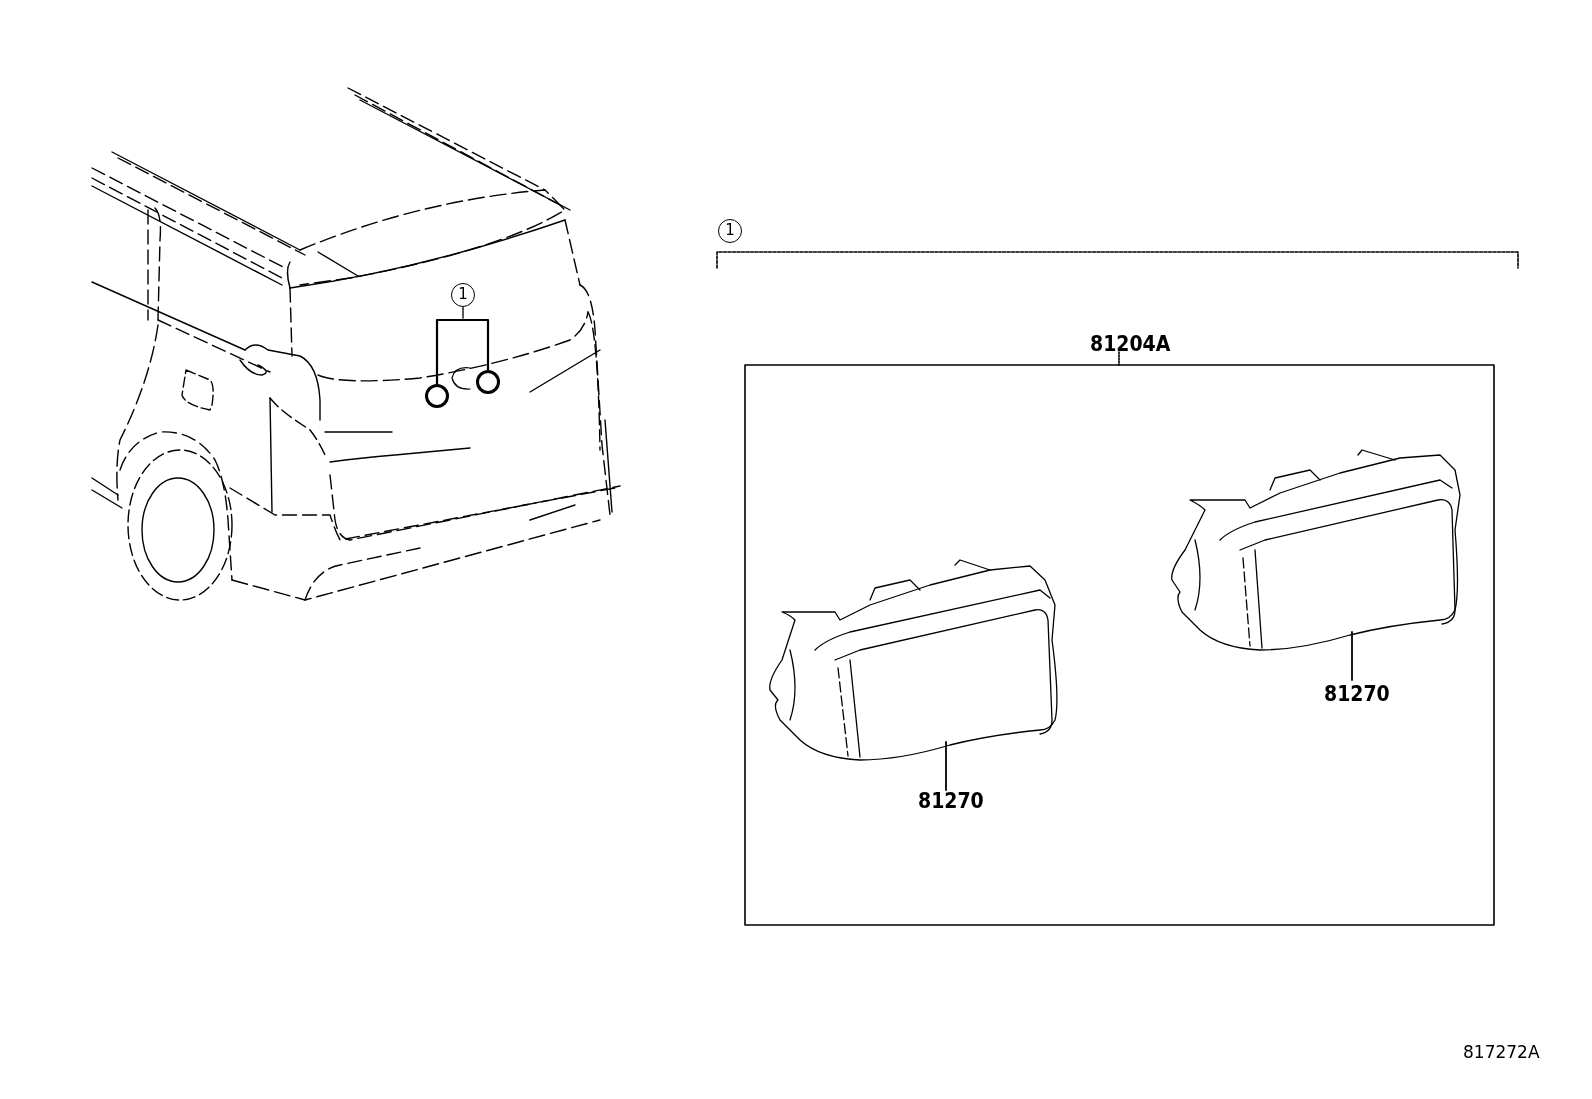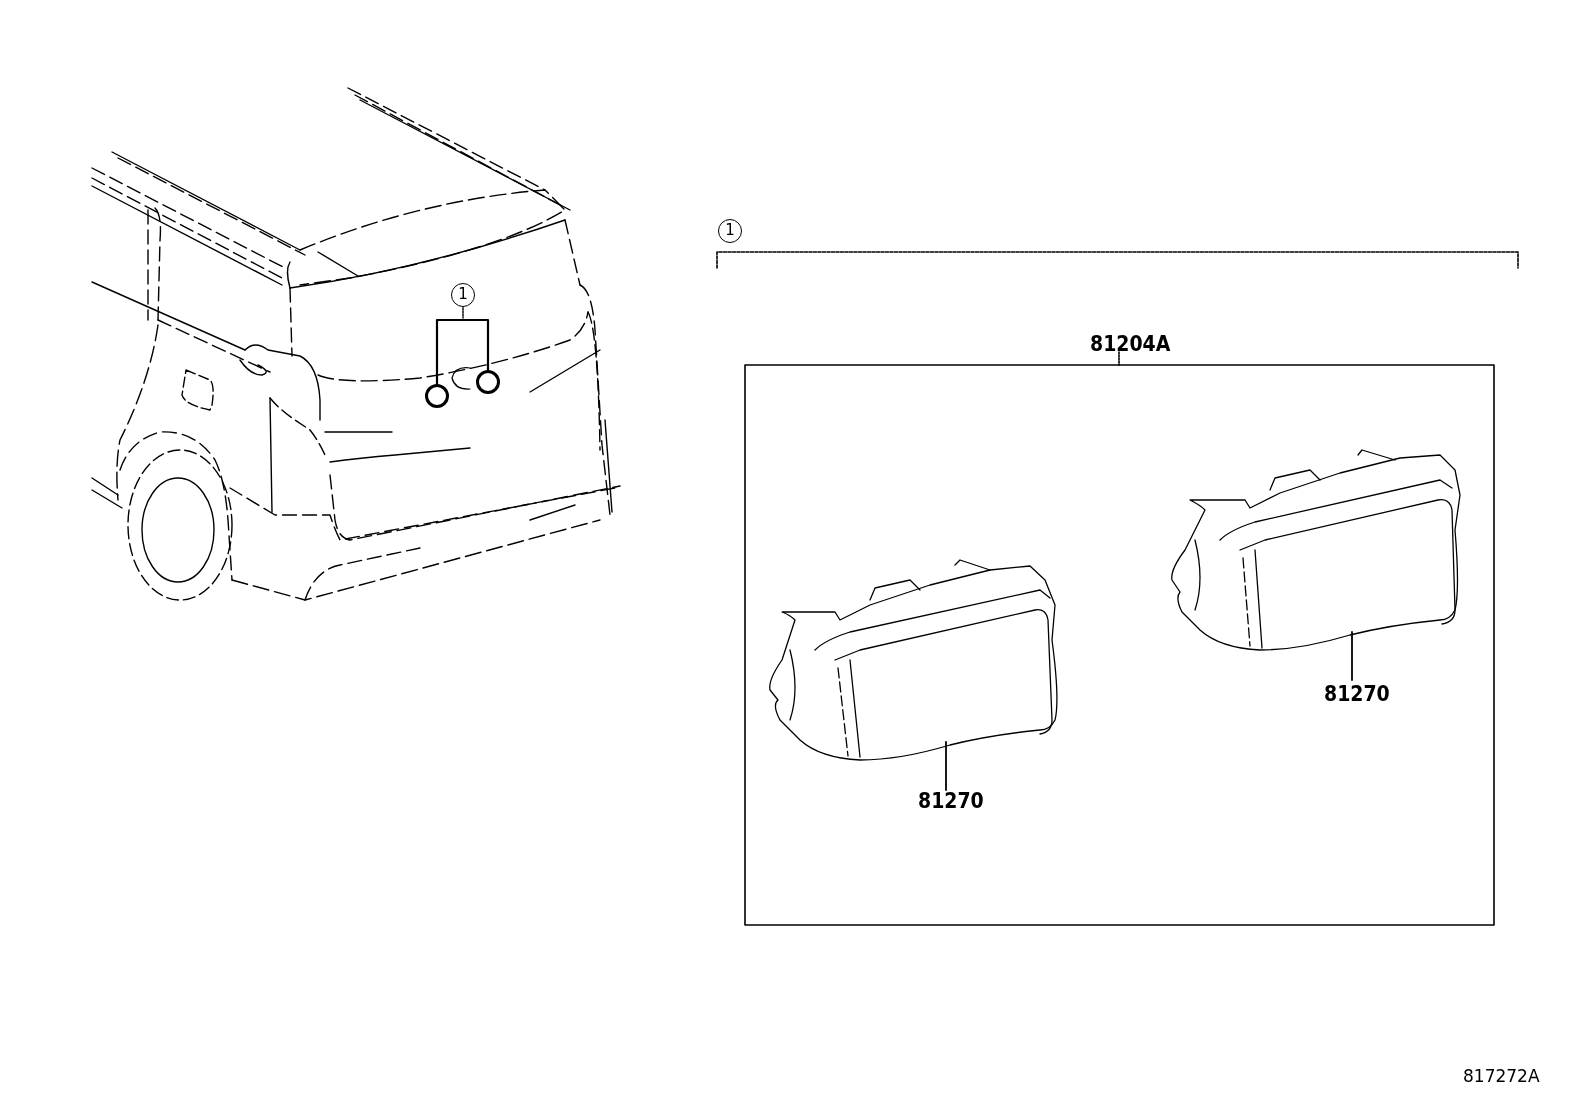--- a/index.html
+++ b/index.html
@@ -125,13 +125,13 @@
 <div class="callout" style="left:718px; top:219px;">
   <span>1</span>
 </div>
 
 <div class="lbl" style="left:1090px; top:312px;margin-top:20px;">81204A</div>
 
 <div class="lbl" style="left:918px; top:789px;">81270</div>
 
 <div class="lbl" style="left:1324px; top:682px;">81270</div>
 
-<div class="code" style="left:1463px; top:1066px;">817272A</div>
+<div class="code" style="left:1463px; top:1042px;">817272A</div>
 
 </body></html>

